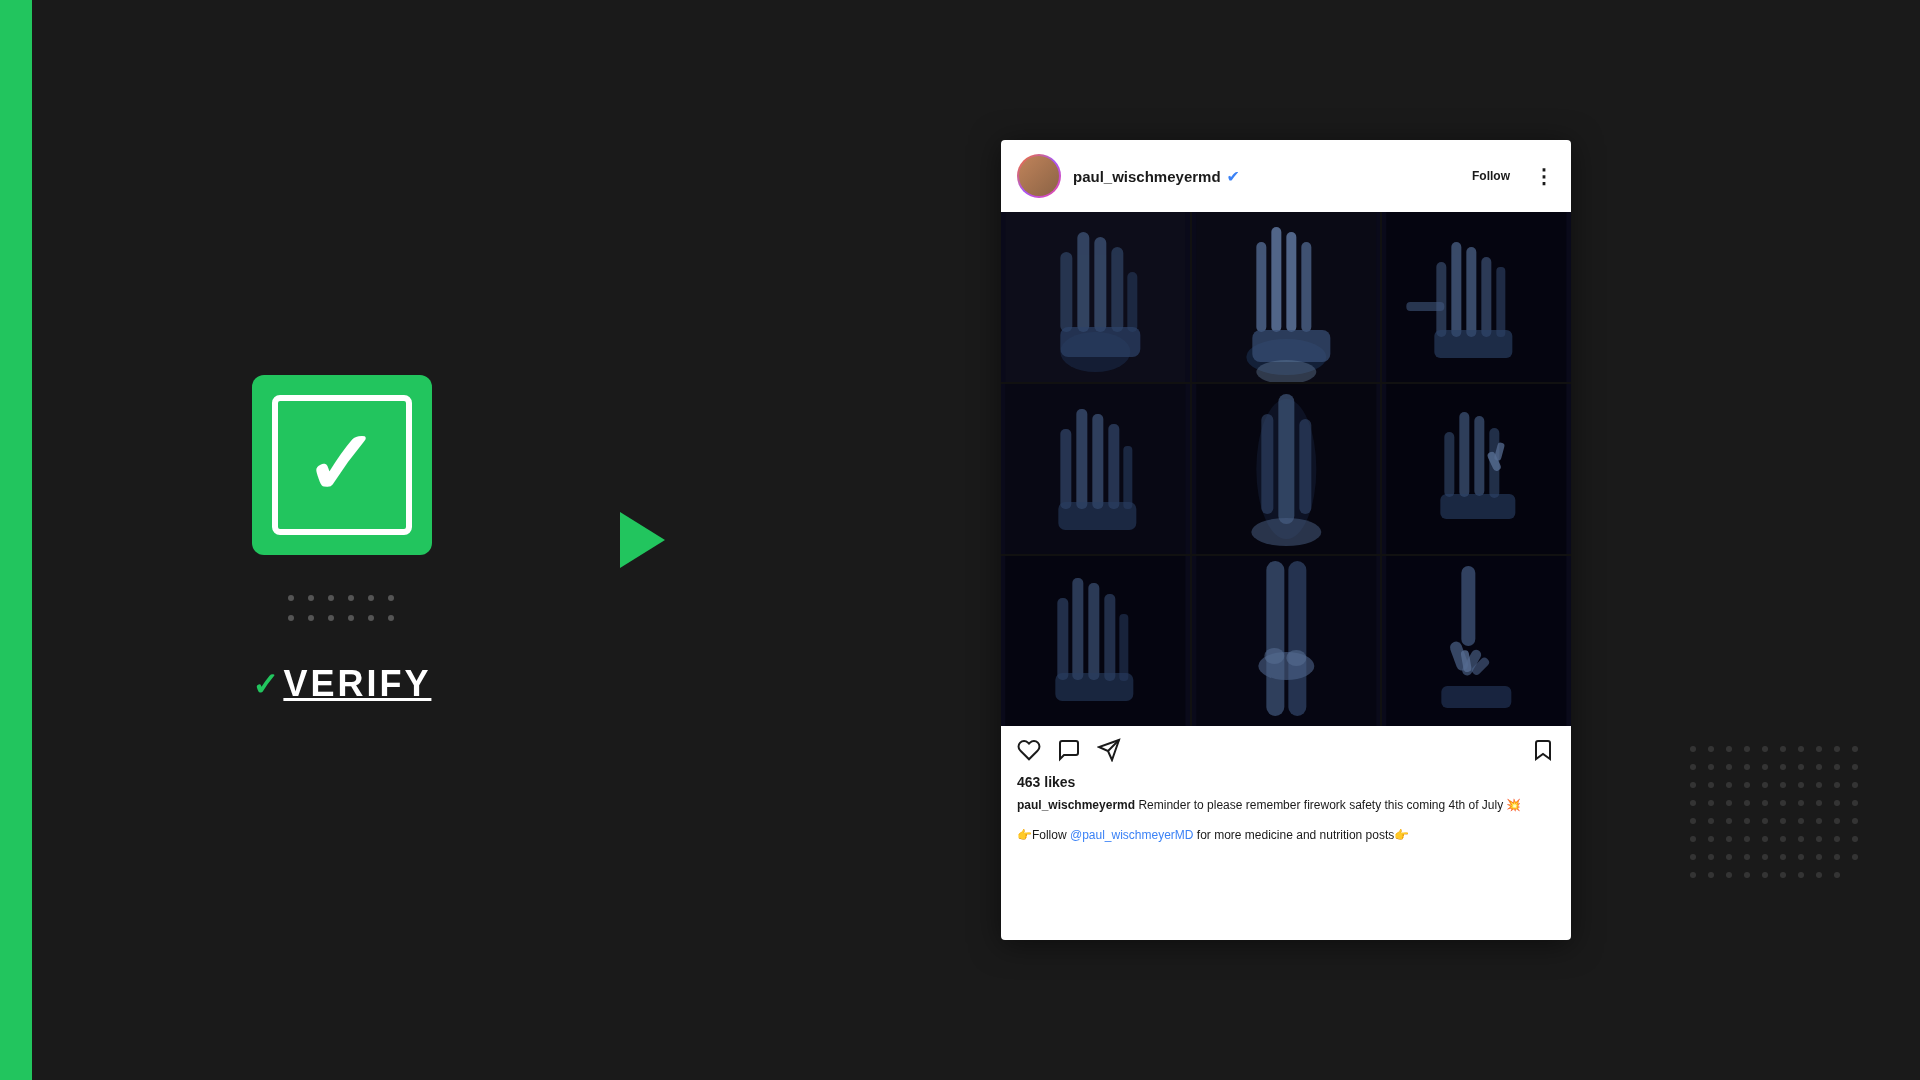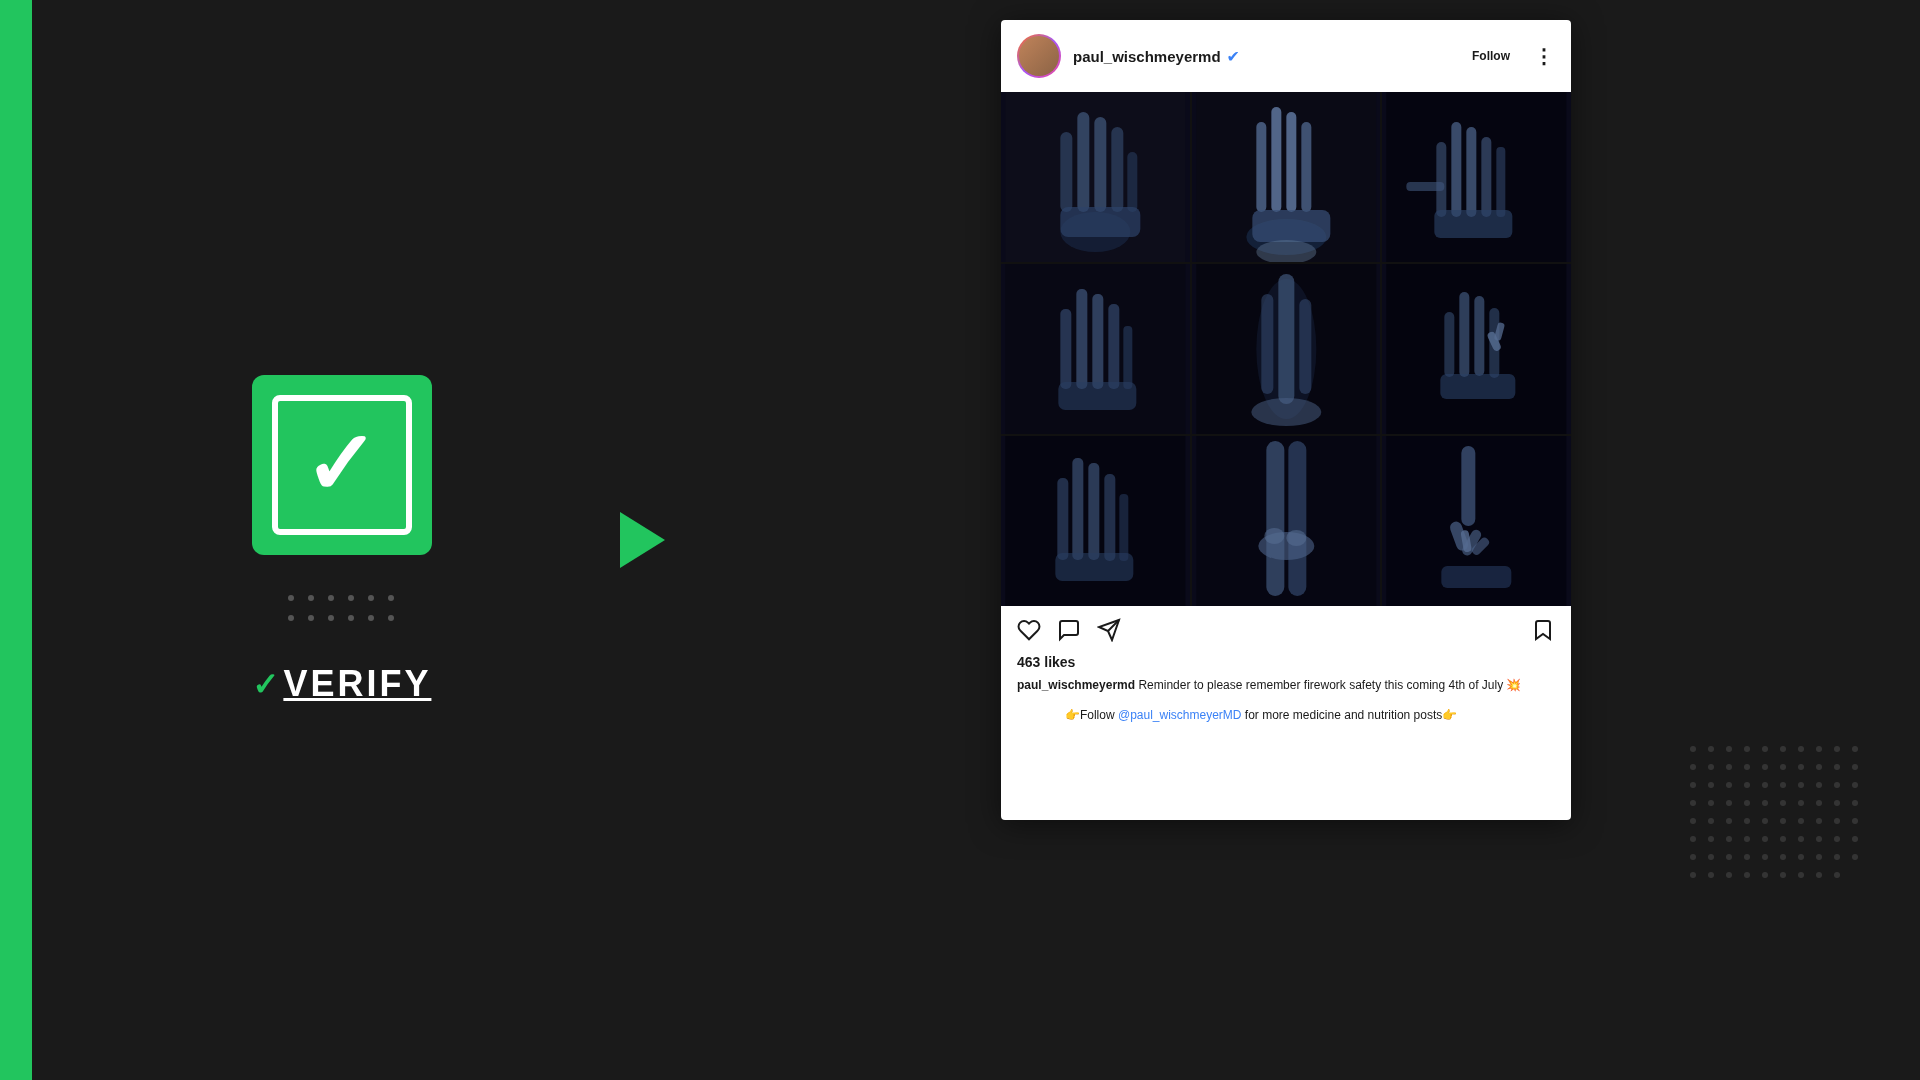--- a/index.html
+++ b/index.html
@@ -129,21 +129,21 @@
       border-top: 28px solid transparent;
       border-bottom: 28px solid transparent;
       border-left: 45px solid #22c55e;
     }
 
     
     .right-panel {
       flex: 1;
       height: 100%;
       display: flex;
-      align-items: flex-start;
+      align-items: center;
       justify-content: center;
       padding: 20px 40px;
     }
 
     .instagram-card {
       background: white;
       border-radius: 4px;
       width: 570px;
       min-height: 800px;
       box-shadow: 0 4px 30px rgba(0,0,0,0.5);
@@ -283,21 +283,20 @@
     .caption-username {
       font-weight: 700;
     }
 
     .caption-link {
       color: #3b82f6;
     }
 
     .caption-block {
       margin-top: 12px;
-      margin-left: 48px;
     }
 
     
     .right-dots {
       position: absolute;
       right: 60px;
       bottom: 200px;
       display: grid;
       grid-template-columns: repeat(10, 8px);
       grid-template-rows: repeat(8, 8px);

